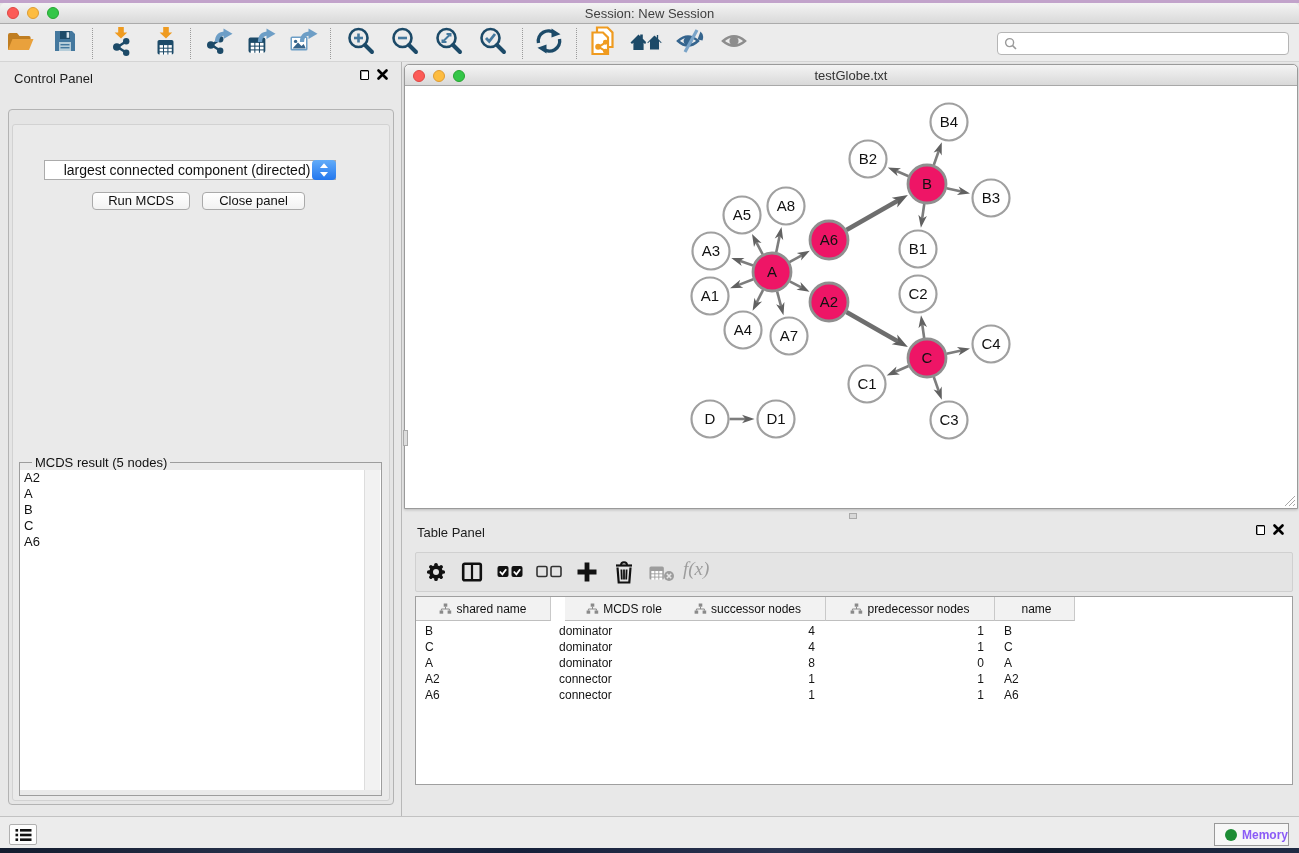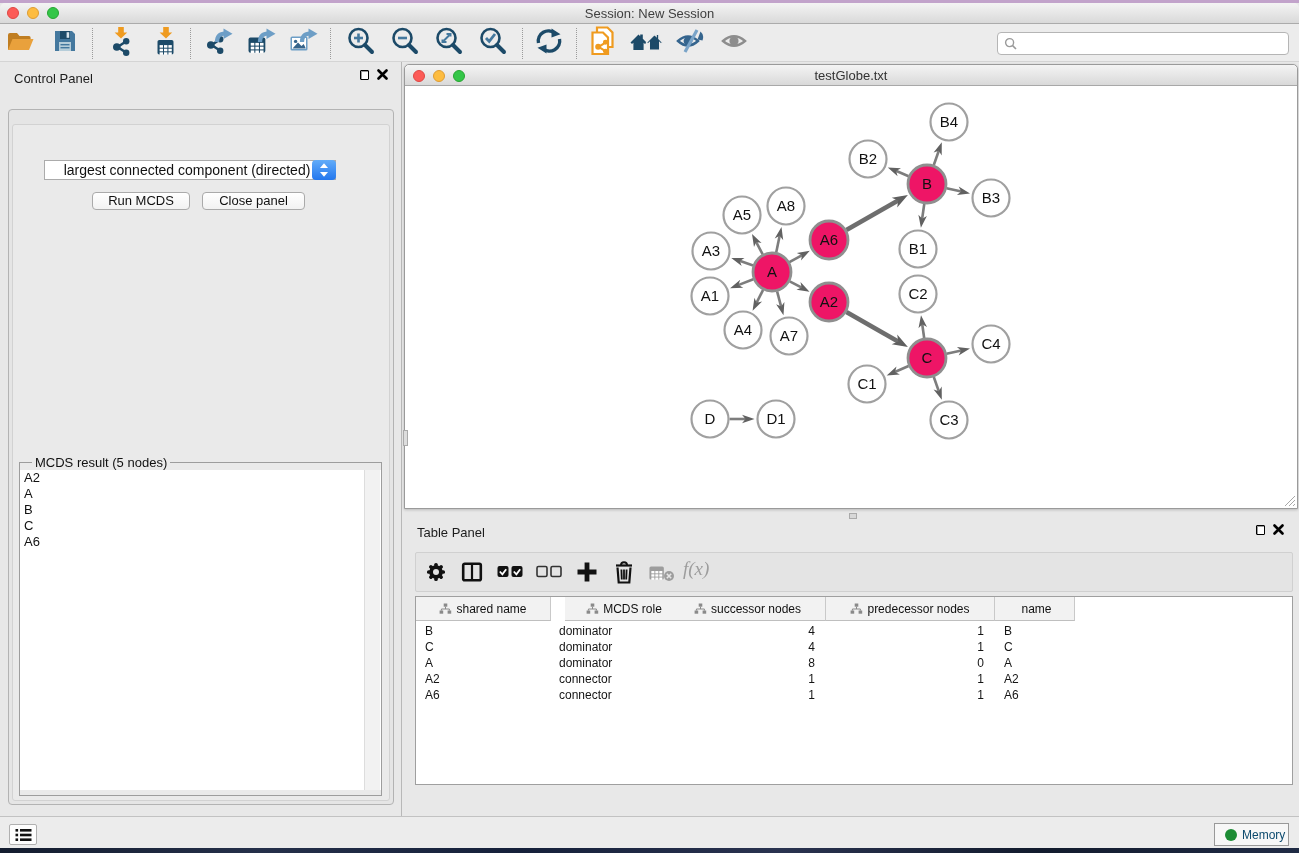--- a/index.html
+++ b/index.html
@@ -82,22 +82,22 @@
 .td { position:absolute; font-size:12px; color:#151515; line-height:16px; }
 .td.num { text-align:right; }
 #bot-tabs { left:671px; top:791px; }
 
 #statusbar { position:absolute; left:0; top:816px; width:1299px; height:32px;
   background:#ececec; border-top:1px solid #c2c2c2; }
 #listbtn { position:absolute; left:9px; top:7px; width:28px; height:21px;
   background:#fdfdfd; border:1px solid #b0b0b0; border-radius:2px;
   display:flex; align-items:center; justify-content:center; }
 #membtn { position:absolute; right:10px; top:6px; width:75px; height:23px;
-  background:#f7f7f7; border:1px solid #999; font-size:12px; color:#0c4a6e;
-  display:flex; align-items:center; }
+  background:#f7f7f7; border:1px solid #999; font-size:12px; color:#8b5cf6;
+  display:flex; align-items:center;font-weight:bold; }
 #membtn .dot { width:12px; height:12px; border-radius:50%; background:#1d8c35;
   margin:0 5px 0 10px; }
 #wallpaper { position:absolute; left:0; top:848px; width:1299px; height:5px;
   background:linear-gradient(90deg,#131c2e,#25304a 20%,#15203a 40%,#2a3350 60%,#121b2d 80%,#202b45); }
 </style></head>
 <body>
 <div id="purpletop"></div>
 <div id="titlebar">
     <div class="light" style="left:7px;top:4px;background:#fc5b57;border-color:#df4744"></div>
     <div class="light" style="left:27px;top:4px;background:#fdbc40;border-color:#de9c33"></div>

